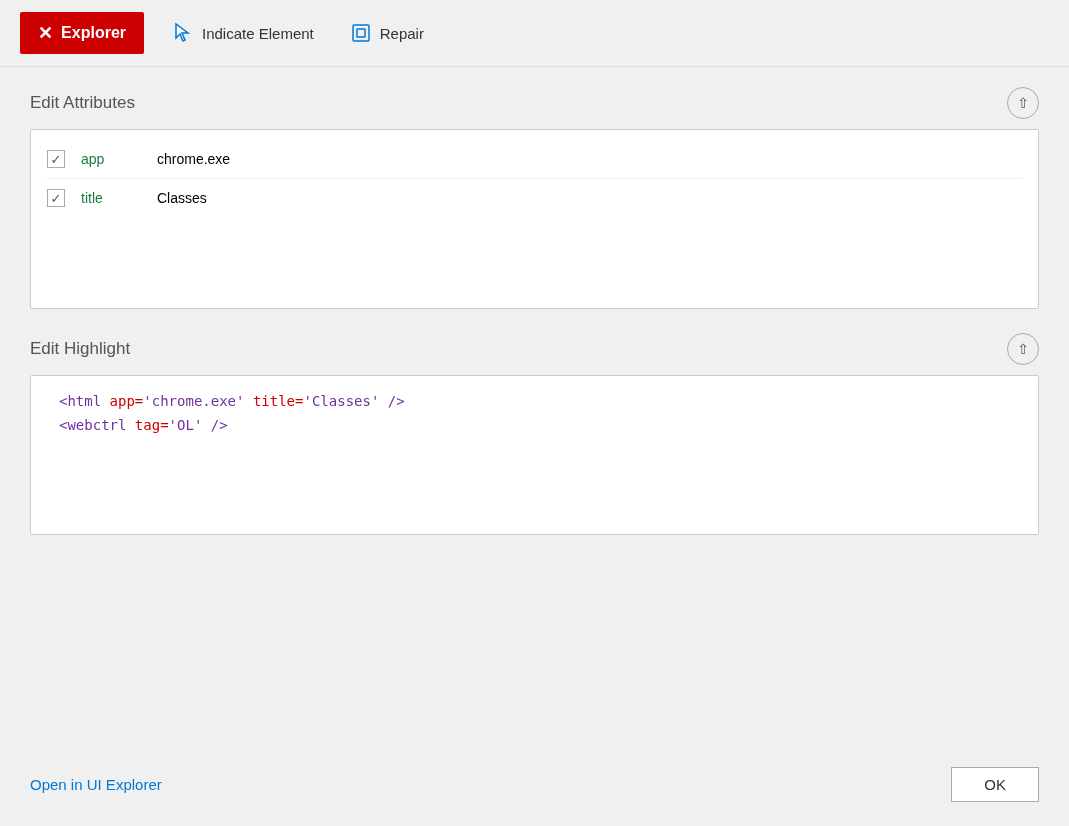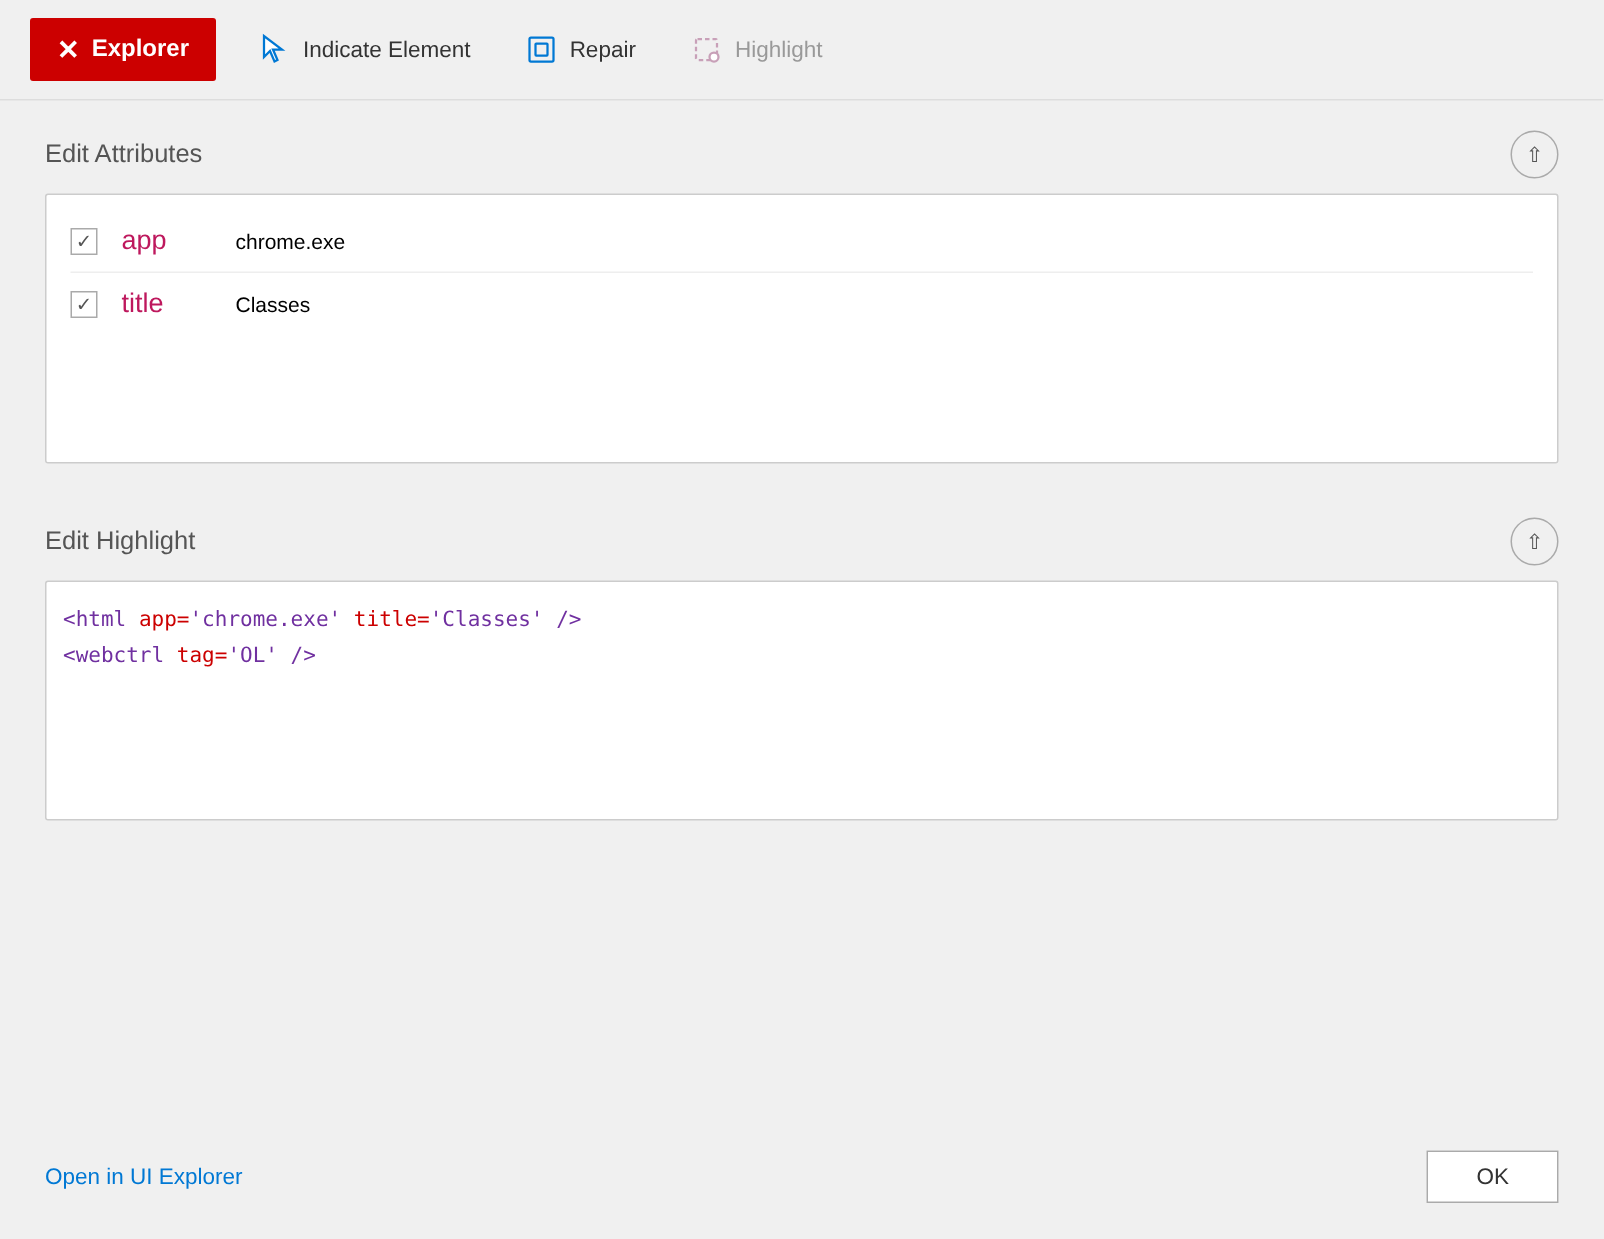--- a/index.html
+++ b/index.html
@@ -76,21 +76,21 @@
     .highlight-icon {
       width: 22px;
       height: 22px;
     }
     
     .content {
       flex: 1;
       padding: 20px 30px;
       display: flex;
       flex-direction: column;
-      gap: 12px;
+      gap: 0;
     }
     
     .section {
       margin-bottom: 24px;
     }
     .section-header {
       display: flex;
       align-items: center;
       justify-content: space-between;
       margin-bottom: 10px;
@@ -140,35 +140,35 @@
       justify-content: center;
       cursor: pointer;
       background: white;
       flex-shrink: 0;
     }
     .attr-checkbox .check {
       color: #555;
       font-size: 13px;
     }
     .attr-name {
-      font-size: 18px;
-      color: #be185d;
+      font-size: 14px;
+      color: #15803d;
       min-width: 60px;
       font-weight: 400;
     }
     .attr-value {
       font-size: 14px;
       color: #000000;
     }
     
     .selector-box {
       background: white;
       border: 1px solid #ccc;
       border-radius: 2px;
-      padding: 14px 11px;
+      padding: 14px 28px;
       min-height: 160px;
       font-family: 'Consolas', monospace;
       font-size: 14px;
       line-height: 1.7;
     }
     .selector-line {
       display: block;
     }
     .tag-open { color: #7030a0; }
     .attr-key { color: #cc0000; }
@@ -227,29 +227,20 @@
     <button class="toolbar-btn">
       <span class="icon repair-icon">
         <svg width="22" height="22" viewBox="0 0 22 22" fill="none">
           <rect x="3" y="3" width="16" height="16" rx="1" stroke="#0078d4" stroke-width="1.5" fill="none"></rect>
           <rect x="7" y="7" width="8" height="8" rx="0.5" stroke="#0078d4" stroke-width="1.5" fill="none"></rect>
         </svg>
       </span>
       <span>Repair</span>
     </button>
 
-    <button class="toolbar-btn highlight">
-      <span class="icon highlight-icon">
-        <svg width="22" height="22" viewBox="0 0 22 22" fill="none">
-          <rect x="4" y="4" width="14" height="14" rx="1" stroke="#c8a0b8" stroke-width="1.5" fill="none" stroke-dasharray="3,2"></rect>
-          <circle cx="16" cy="16" r="3" stroke="#c8a0b8" stroke-width="1.5" fill="white"></circle>
-        </svg>
-      </span>
-      <span>Highlight</span>
-    </button>
   </div>
 
   <div class="content">
 
     <div class="section">
       <div class="section-header">
         <span class="section-title">Edit Attributes</span>
         <button class="collapse-btn">
           <span>⇧</span>
         </button>

